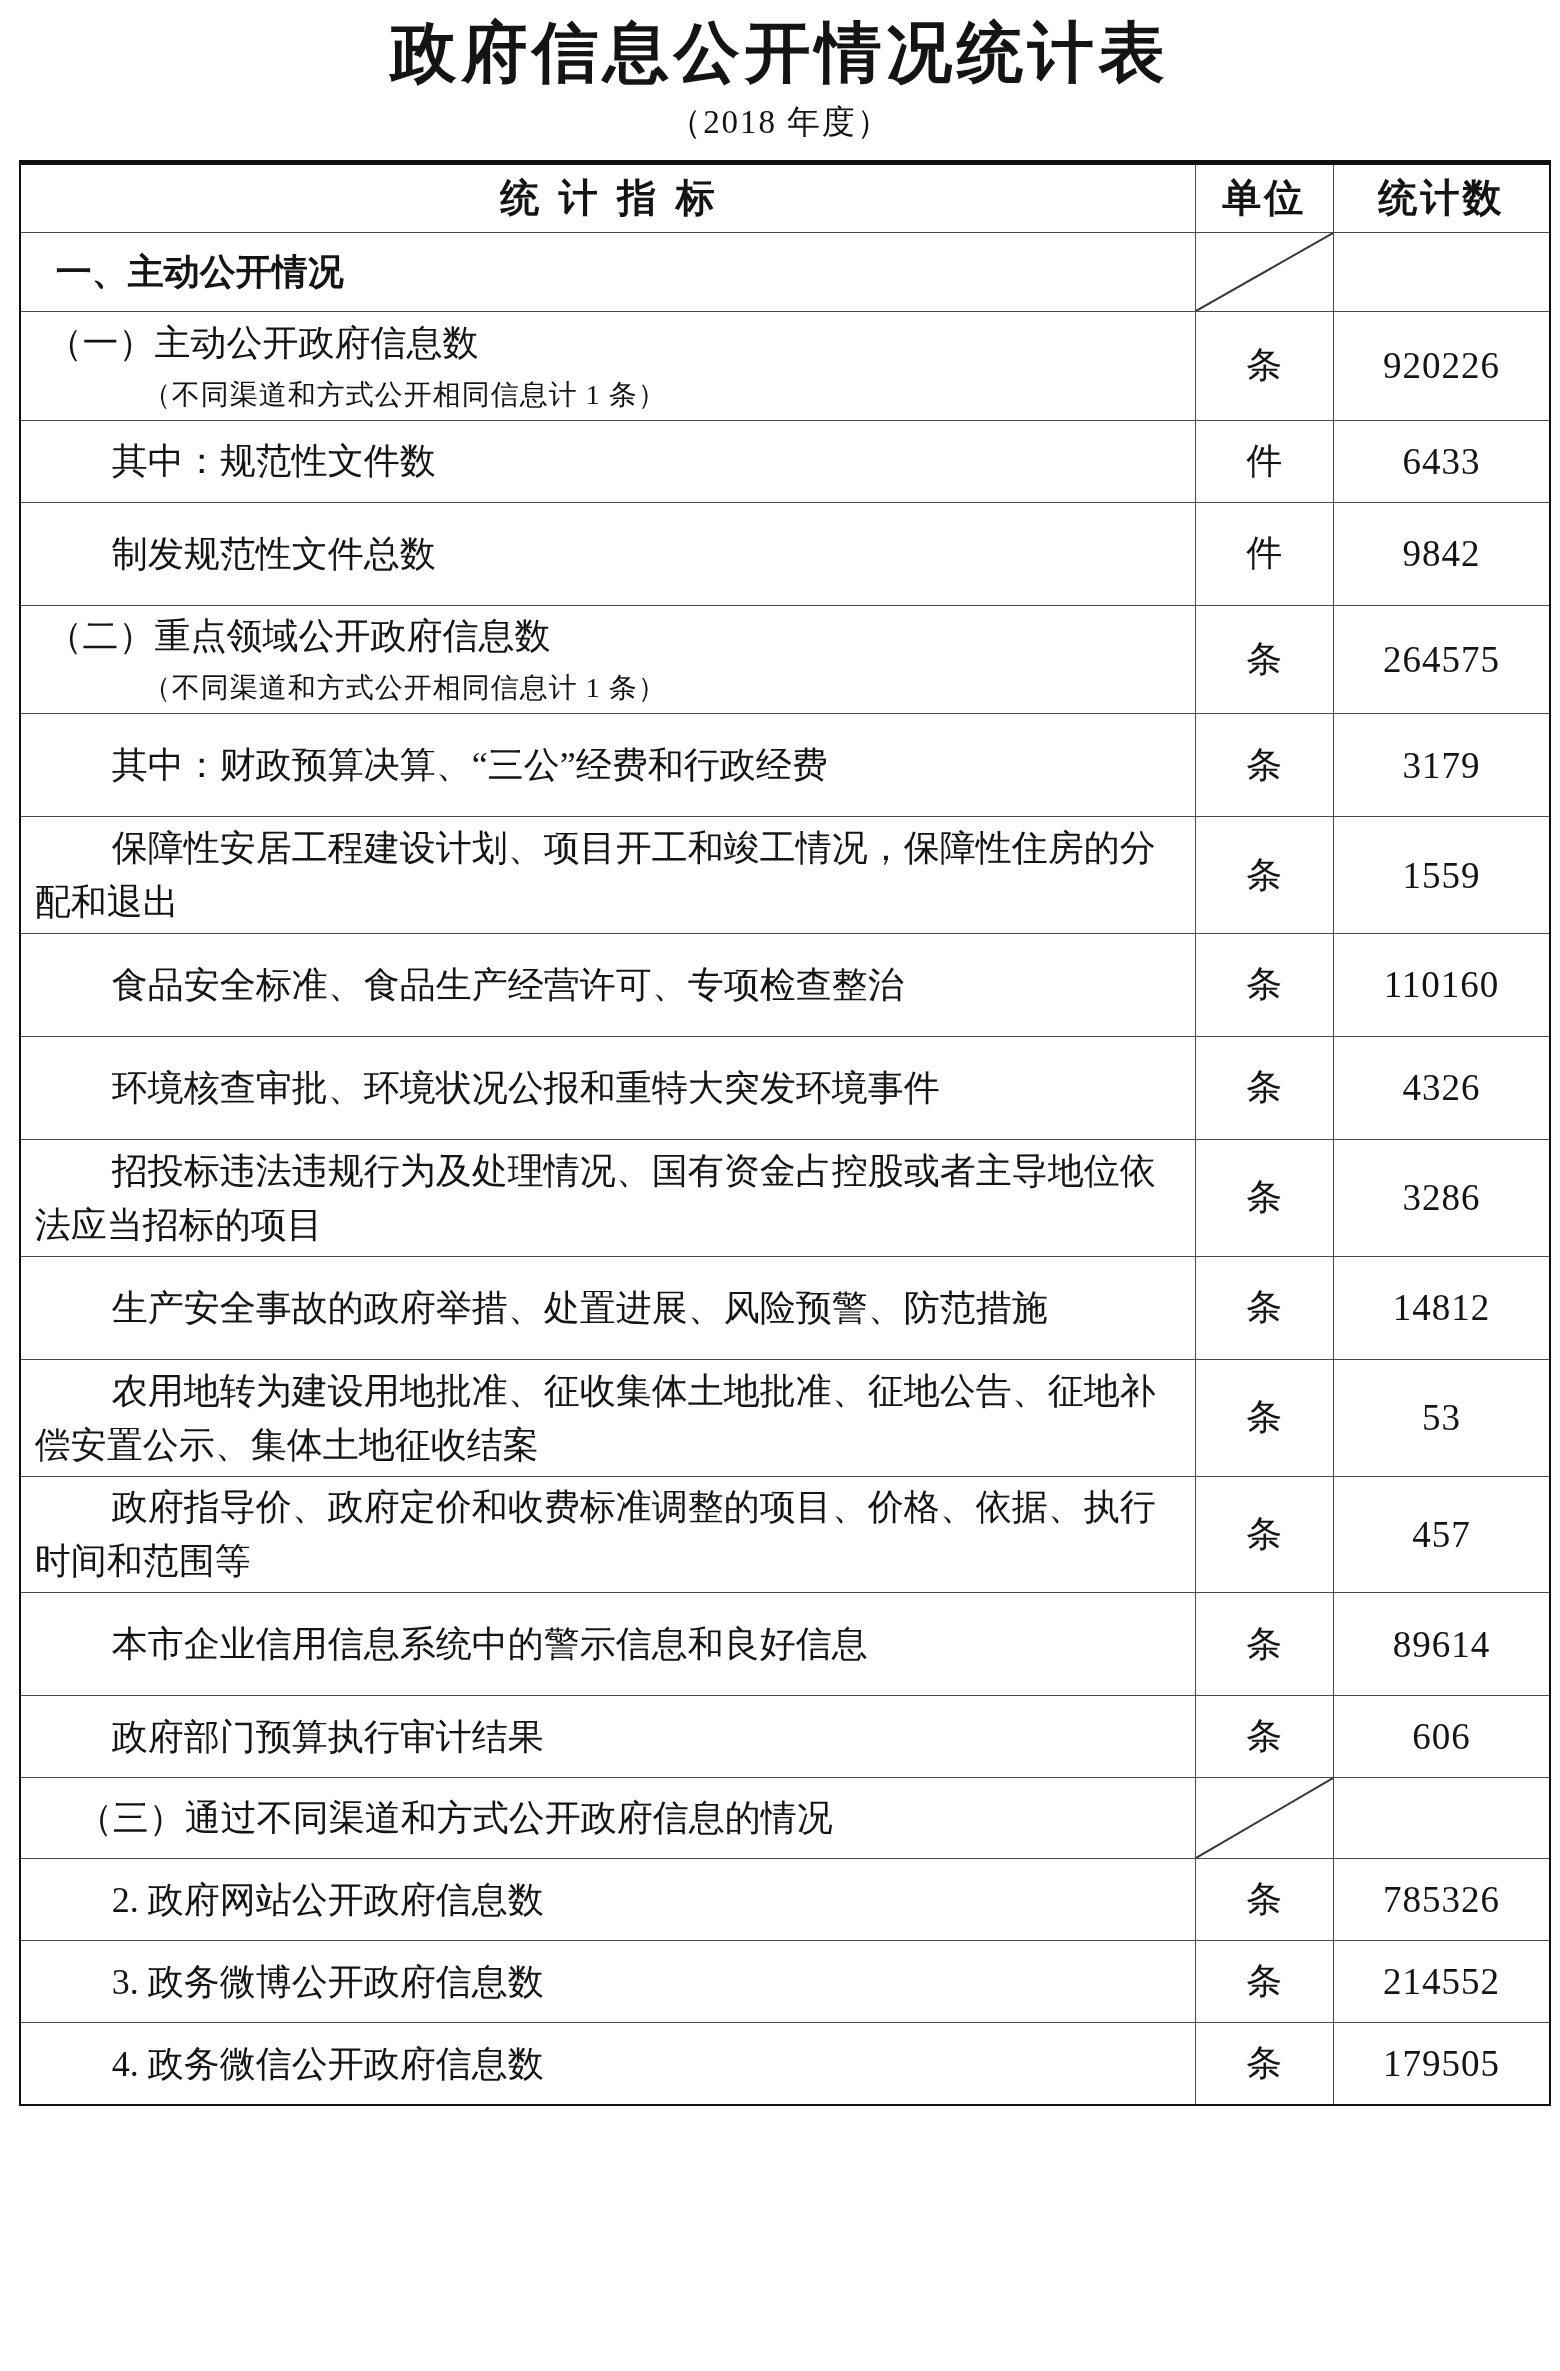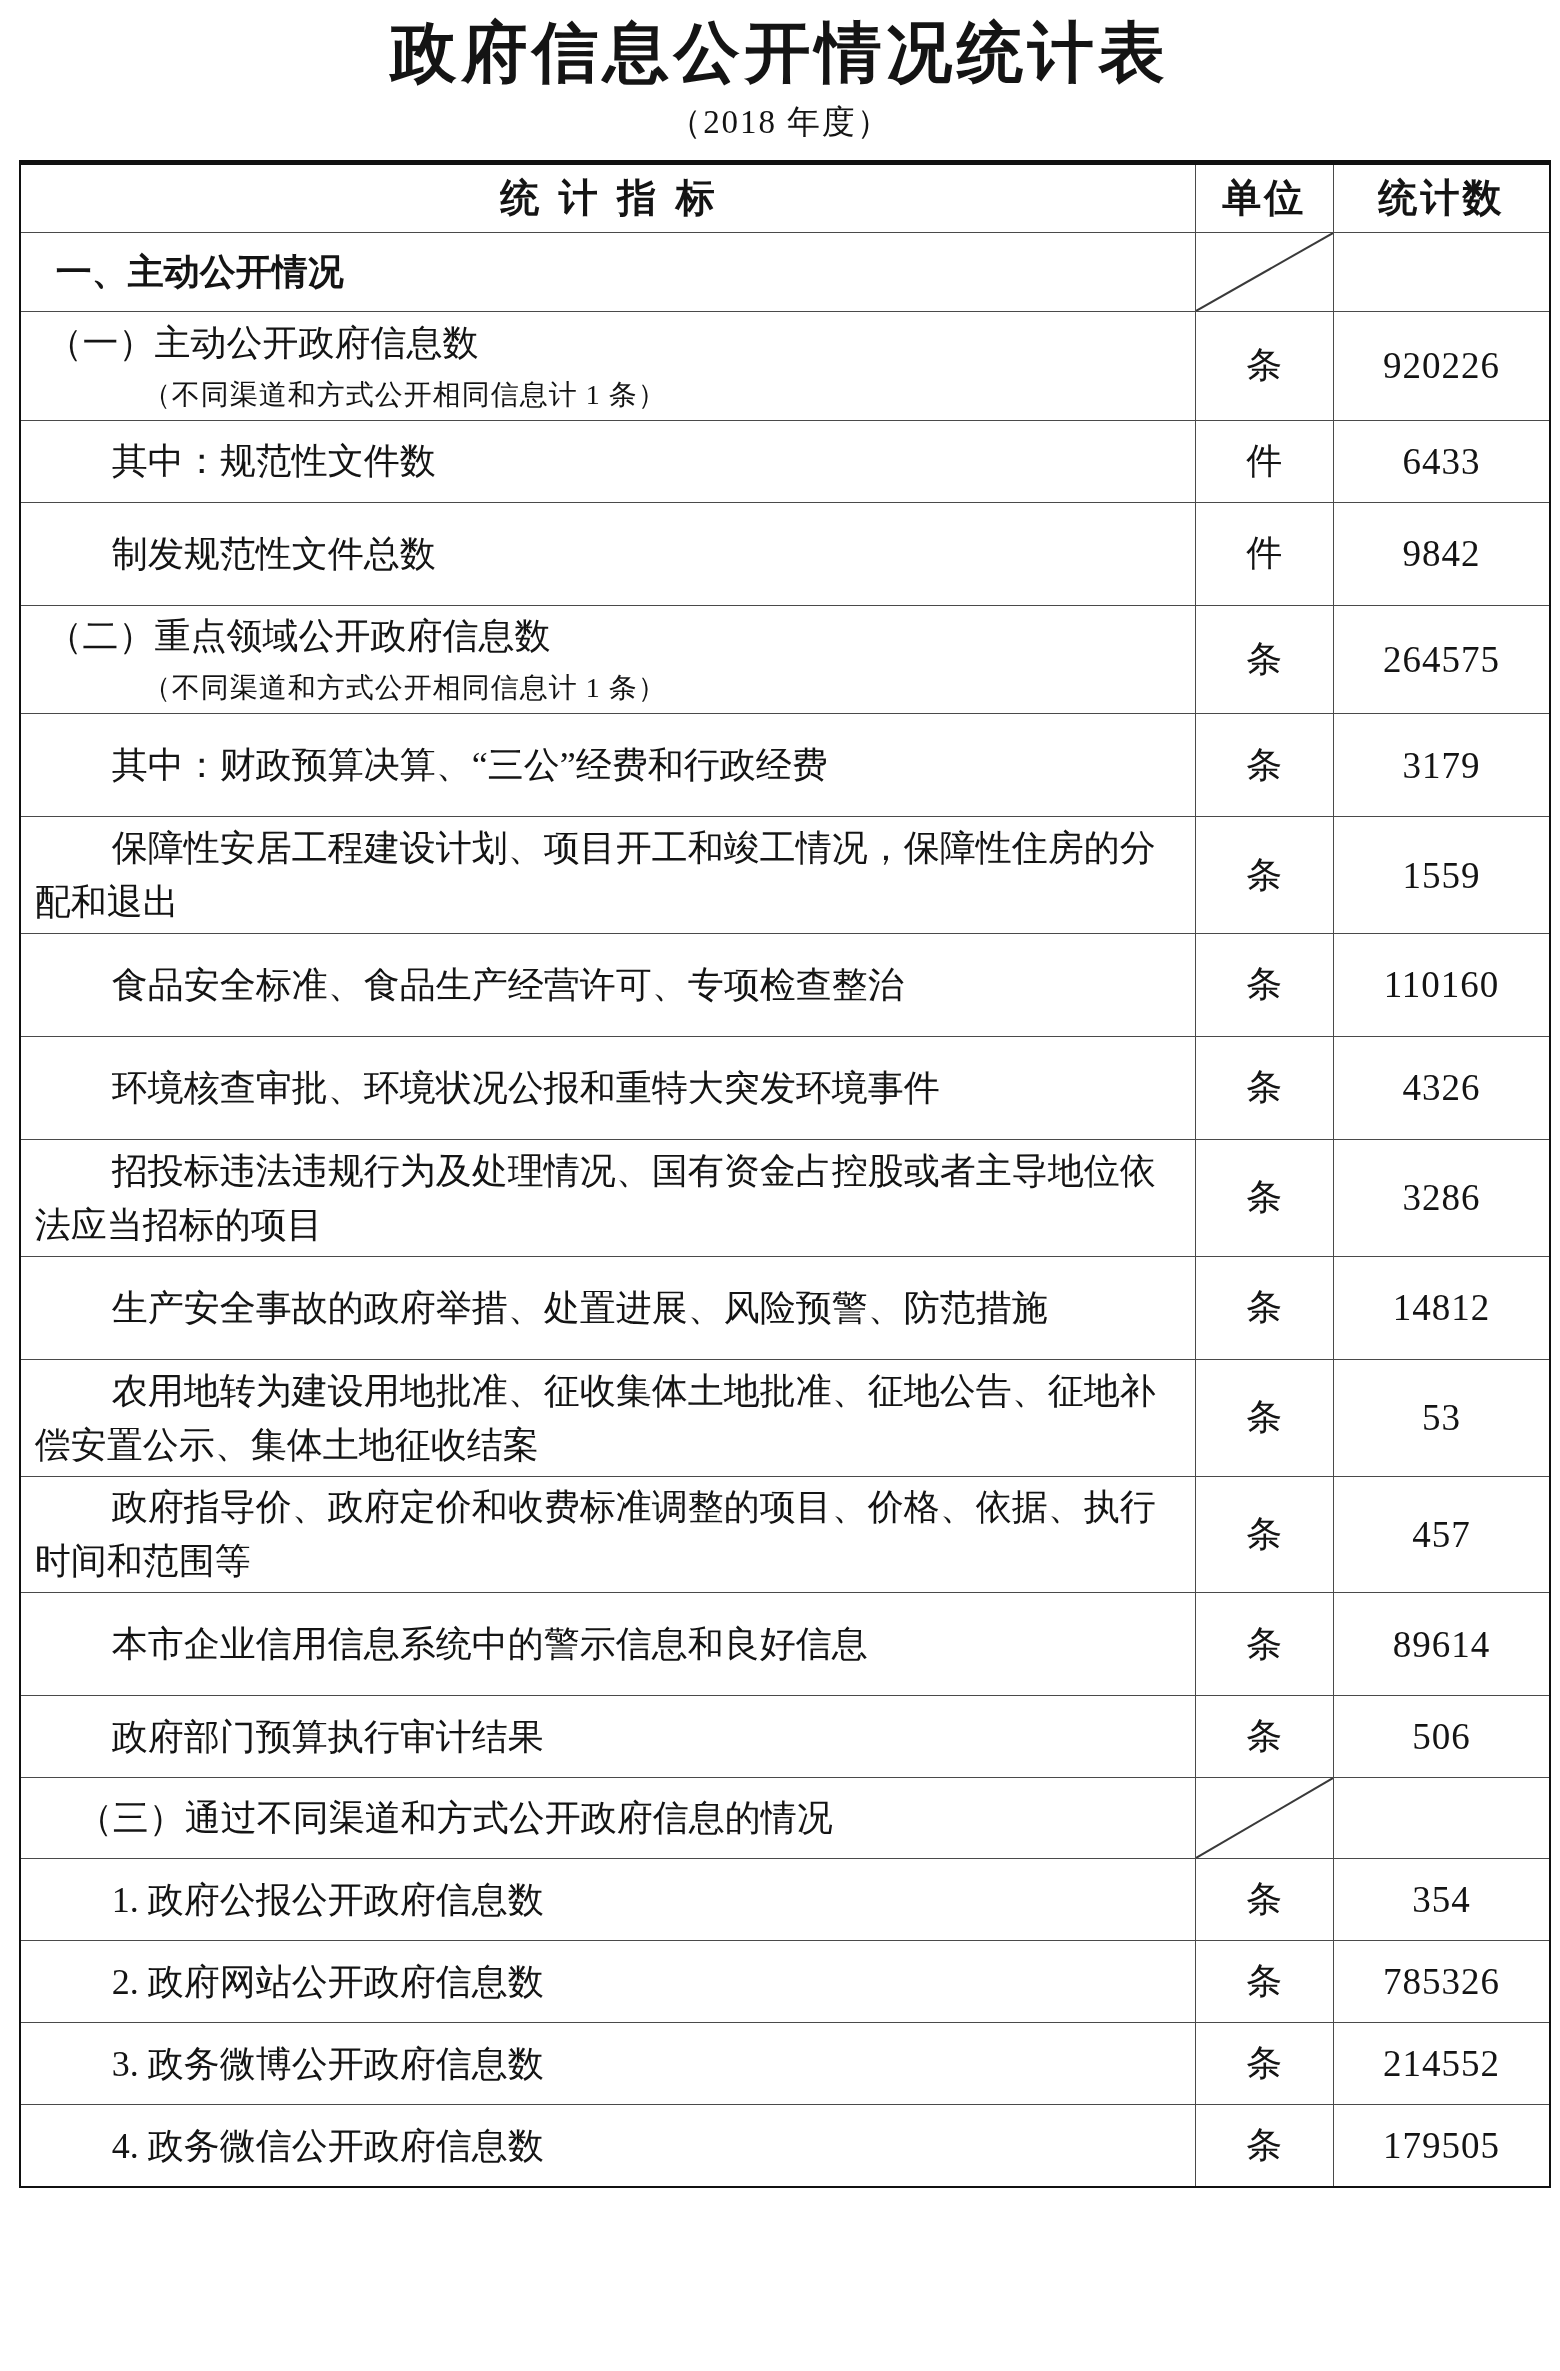--- a/index.html
+++ b/index.html
@@ -310,53 +310,40 @@
       <tr class="k-single-short">
     <td class="c-label">
       <span class="lbl">政府部门预算执行审计结果</span>
 
     </td>
     <td class="c-unit">
       
       <span>条</span>
     </td>
     <td class="c-value">
-      <span>506</span>
+      <span>606</span>
     </td>
   </tr>
       <tr class="k-section">
     <td class="c-label">
       <span class="lbl">（三）通过不同渠道和方式公开政府信息的情况</span>
 
     </td>
     <td class="c-unit">
       <svg class="diag-svg" viewBox="0 0 100 100" preserveAspectRatio="none" aria-hidden="true">
         <line x1="0" y1="100" x2="100" y2="0" stroke="#3a3a3a" stroke-width="2" vector-effect="non-scaling-stroke"></line>
       </svg>
       <span></span>
     </td>
     <td class="c-value">
       <span></span>
     </td>
   </tr>
       <tr class="k-single-short">
     <td class="c-label">
-      <span class="lbl">1. 政府公报公开政府信息数</span>
-
-    </td>
-    <td class="c-unit">
-      
-      <span>条</span>
-    </td>
-    <td class="c-value">
-      <span>354</span>
-    </td>
-  </tr>
-      <tr class="k-single-short">
-    <td class="c-label">
       <span class="lbl">2. 政府网站公开政府信息数</span>
 
     </td>
     <td class="c-unit">
       
       <span>条</span>
     </td>
     <td class="c-value">
       <span>785326</span>
     </td>

